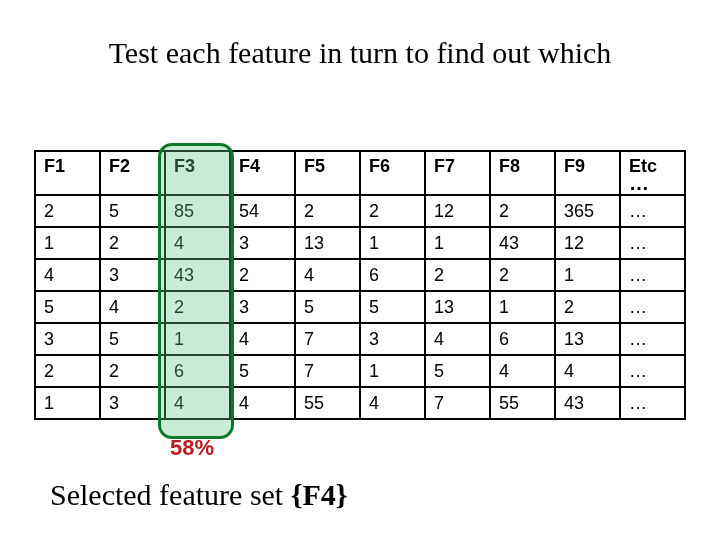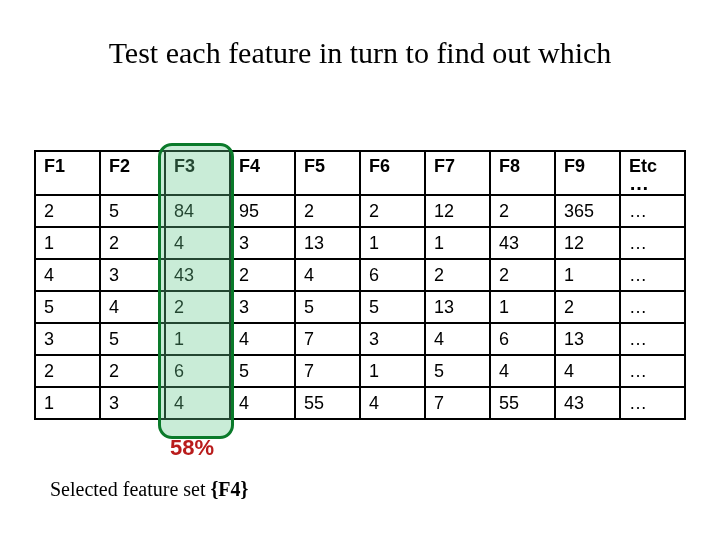--- a/index.html
+++ b/index.html
@@ -67,21 +67,21 @@
   }
   .percent {
     position: absolute;
     font-family: Arial, Helvetica, sans-serif;
     font-size: 22px;
     font-weight: bold;
     color: #b91c1c;
   }
   .caption {
     position: absolute;
-    font-size: 20px;
+    font-size: 30px;
   }
   .caption .fset {
     font-weight: bold;
   }
 </style>
 </head>
 <body>
 
 <div class="slide">
 
@@ -105,22 +105,22 @@
           <th>
             <span>Etc</span>
             <span class="etc-dots">…</span>
           </th>
         </tr>
       </thead>
       <tbody>
         <tr>
           <td>2</td>
           <td>5</td>
-          <td>84</td>
-          <td>95</td>
+          <td>85</td>
+          <td>54</td>
           <td>2</td>
           <td>2</td>
           <td>12</td>
           <td>2</td>
           <td>365</td>
           <td>…</td>
         </tr>
         <tr>
           <td>1</td>
           <td>2</td>

